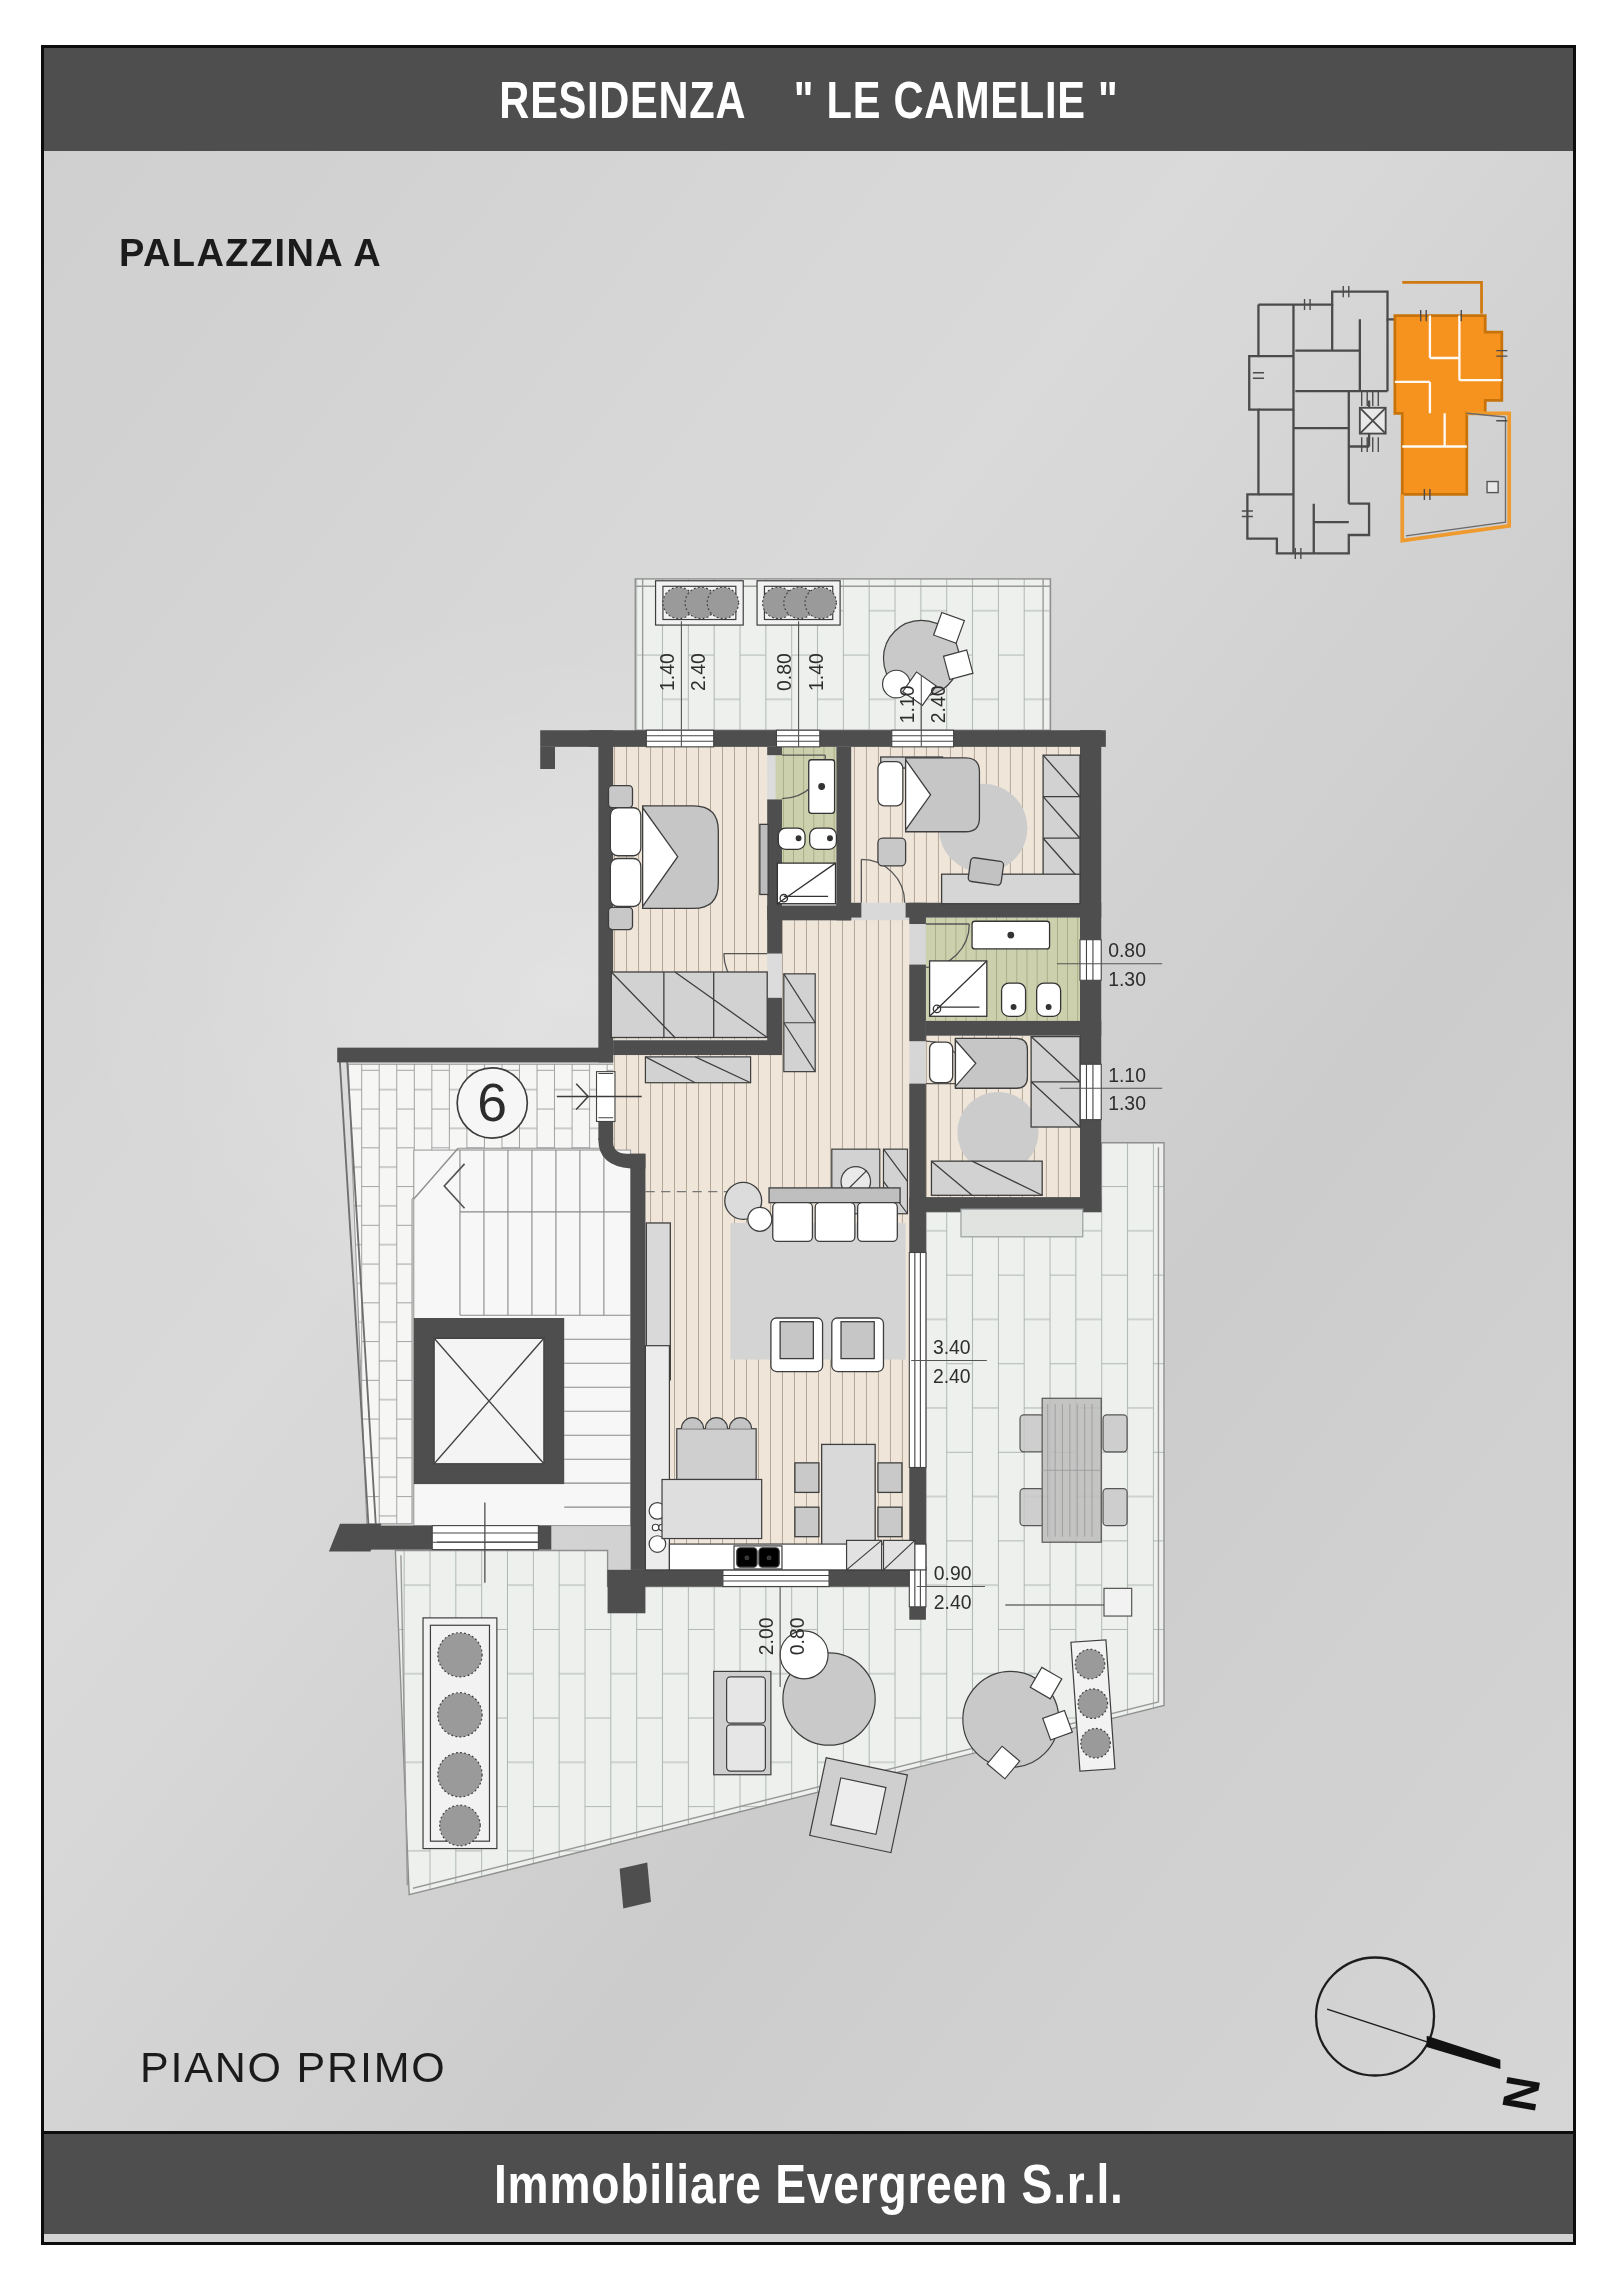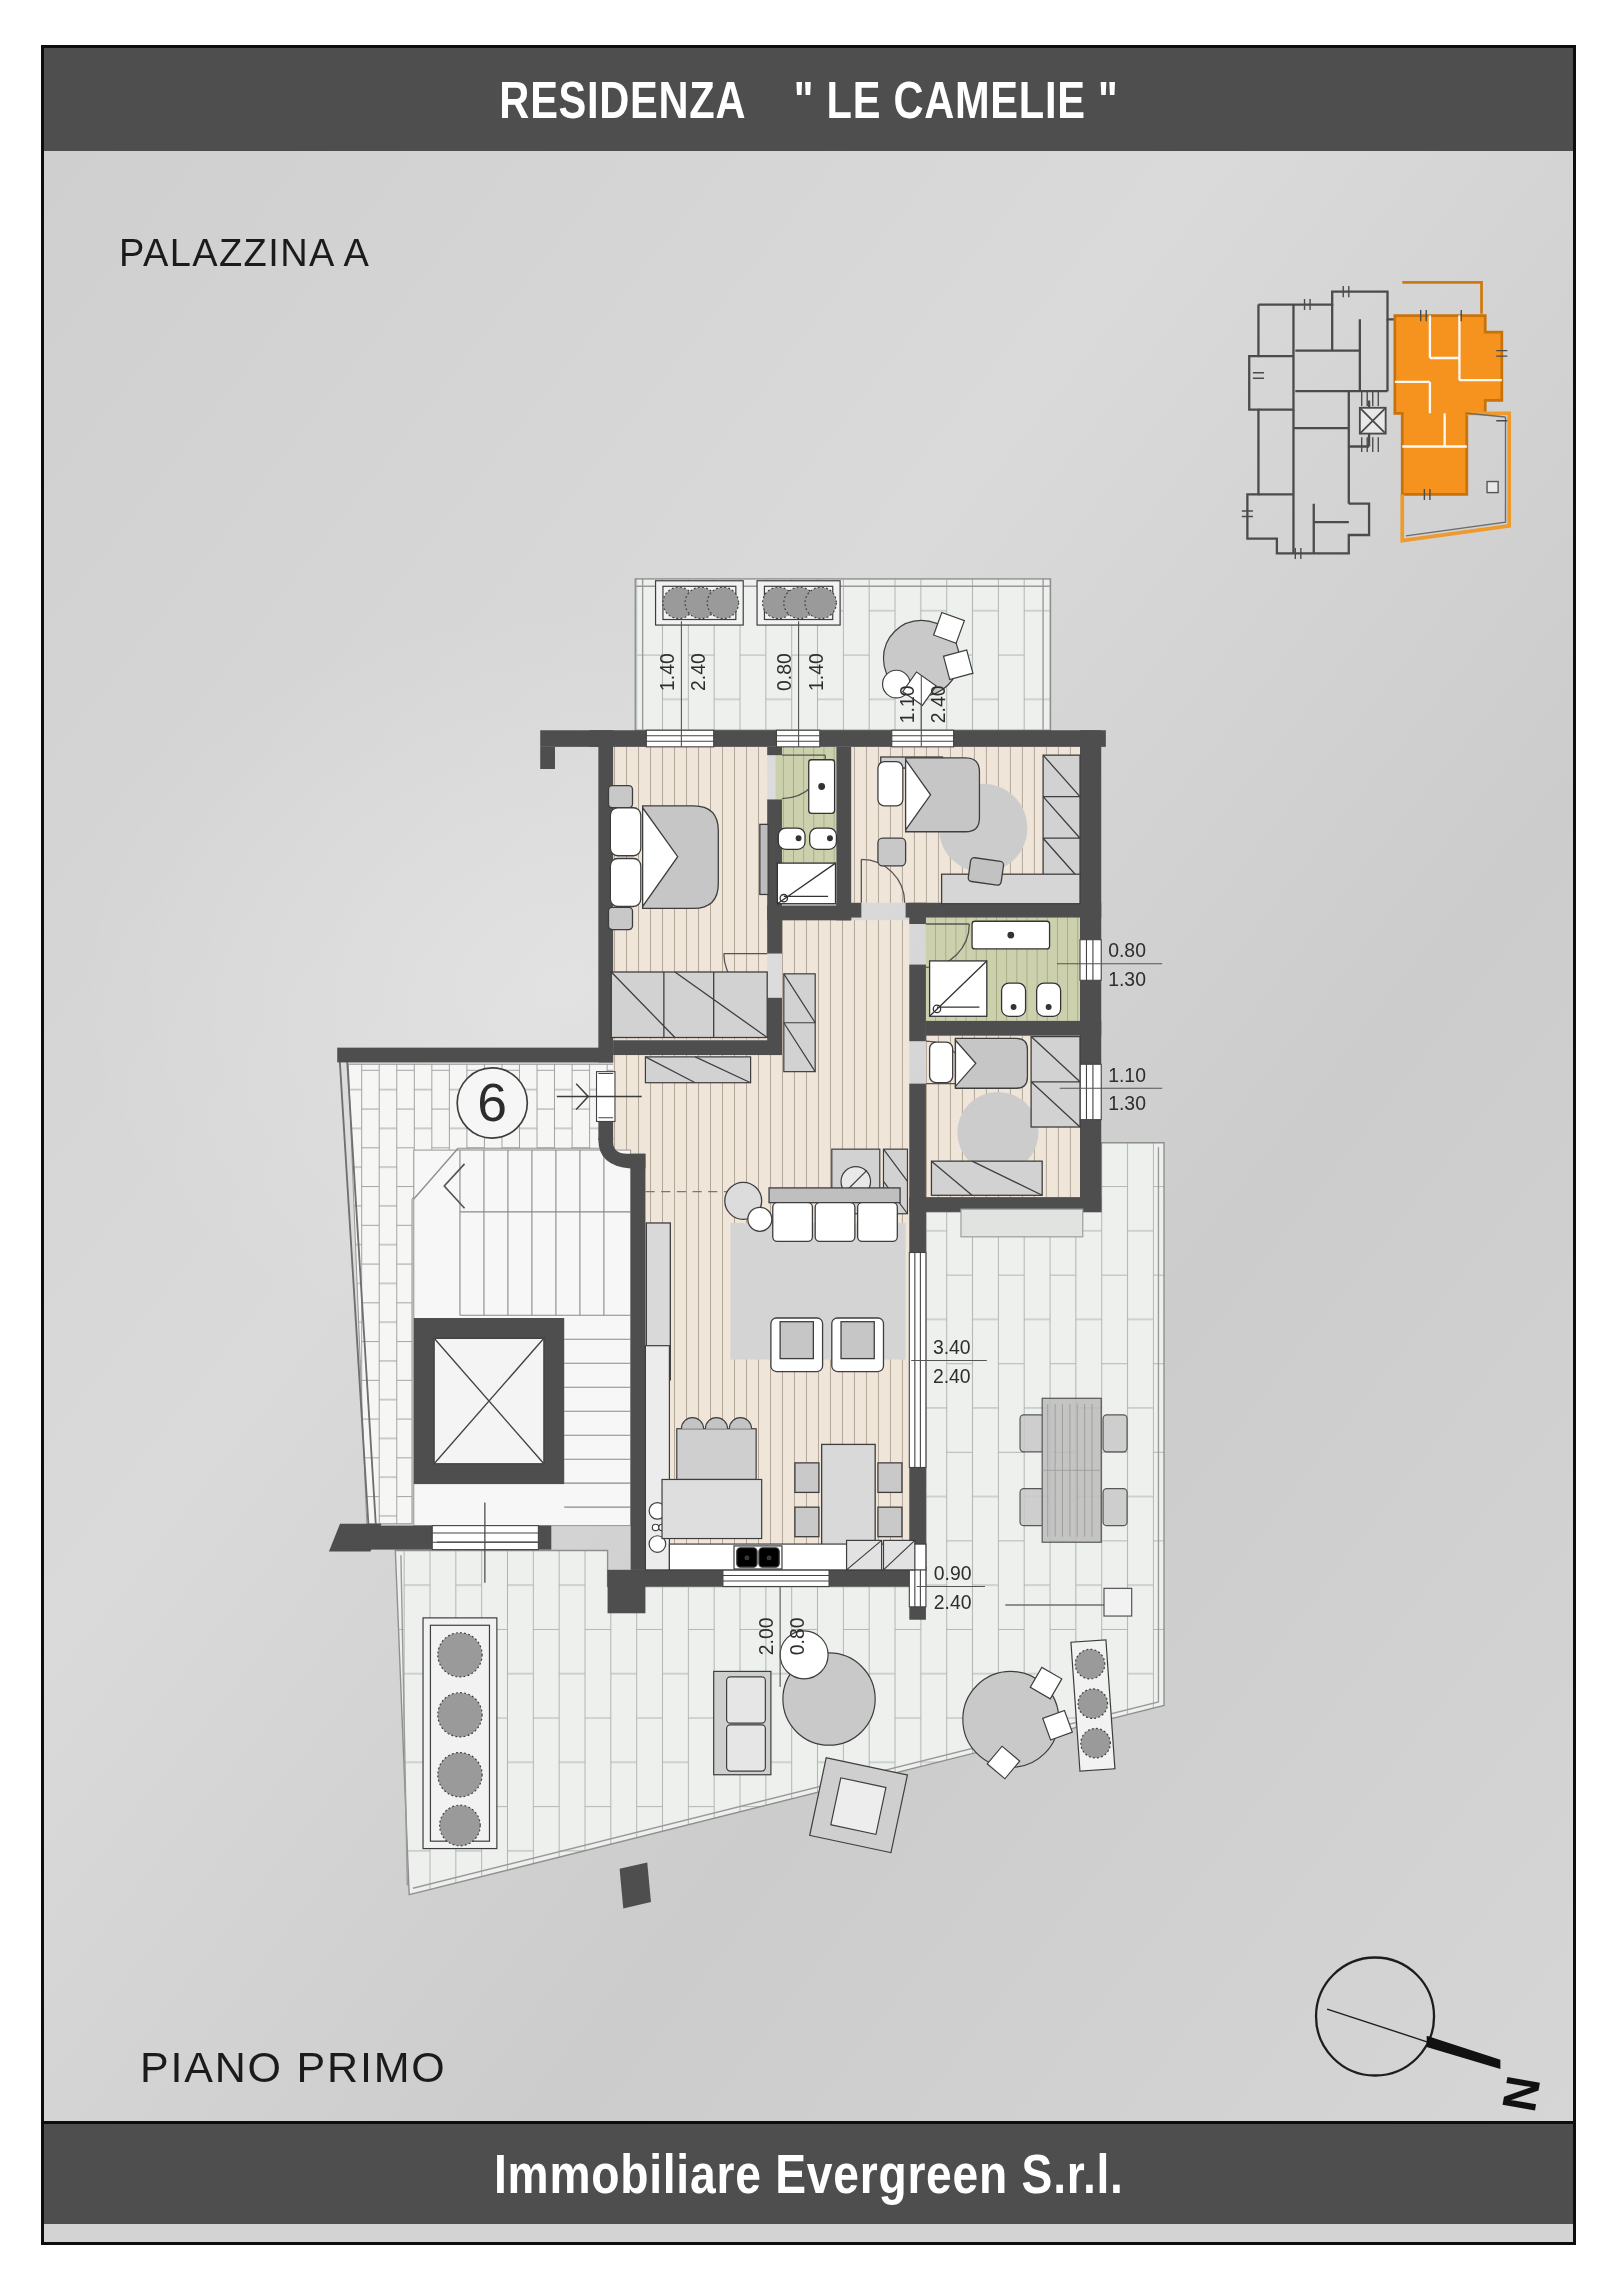--- a/index.html
+++ b/index.html
@@ -7,26 +7,26 @@
         font-family:"Liberation Sans",sans-serif;overflow:hidden;}
   .frame{position:absolute;left:41px;top:45px;width:1535px;height:2200px;
          border:3.7px solid #0d0d0d;box-sizing:border-box;background:#d3d3d3;}
   .content{position:absolute;left:0;top:103px;right:0;bottom:100px;
          background:
            radial-gradient(ellipse 831px 646px at 34% 42%, rgba(255,255,255,.22), rgba(255,255,255,0) 60%),
            linear-gradient(128deg,#cfcfcf 0%,#dadada 38%,#cccccc 66%,#d6d6d6 100%);}
   .bar{position:absolute;left:0;right:0;background:#4e4e4e;display:flex;
        align-items:center;justify-content:center;}
   .bar.header{top:0;height:103px;border-bottom:3.7px solid #0d0d0d;}
-  .bar.footer{bottom:18px;height:100px;border-top:3.7px solid #0d0d0d;}
+  .bar.footer{bottom:8px;height:100px;border-top:3.7px solid #0d0d0d;}
   .bar-title{color:#ffffff;font-weight:700;font-size:52px;letter-spacing:0.9px;
        white-space:pre;transform:scaleX(.8);}
   .bar.footer .bar-title{font-size:55px;transform:scaleX(.84);}
   .project-label{position:absolute;left:75px;top:76px;color:#1b1b1b;
-       font-size:38px;letter-spacing:1.4px;line-height:1.38;font-weight:400;}
+       font-size:38px;letter-spacing:1.4px;line-height:1.38;font-weight:700;}
   .floor-label{position:absolute;left:96px;top:1892px;color:#1b1b1b;
        font-size:43px;letter-spacing:1.8px;font-weight:400;}
   svg text{font-family:"Liberation Sans",sans-serif;}
   .dim{font-size:21px;fill:#2e2e2e;}
   .unit-no{font-size:58px;fill:#2c2c2c;}
 </style>
 </head>
 <body>
 
 <div class="page">

